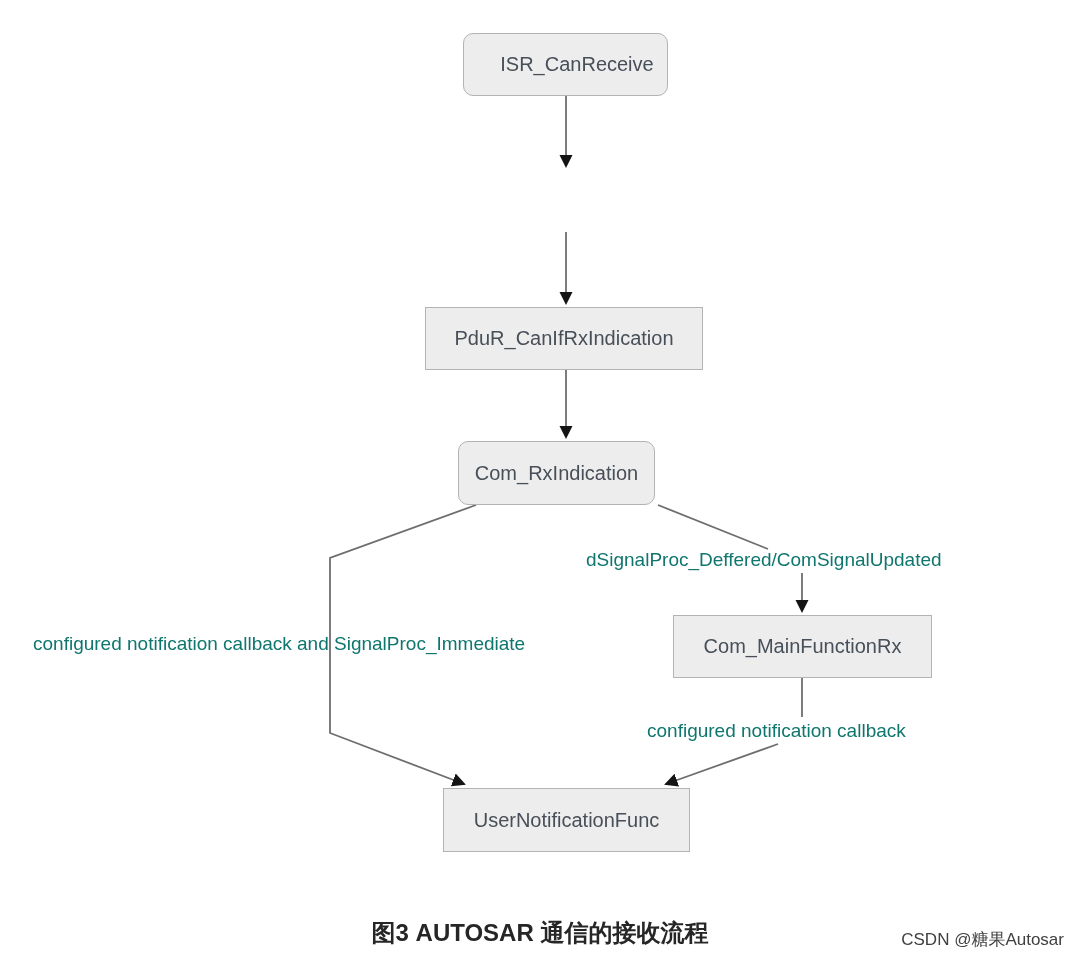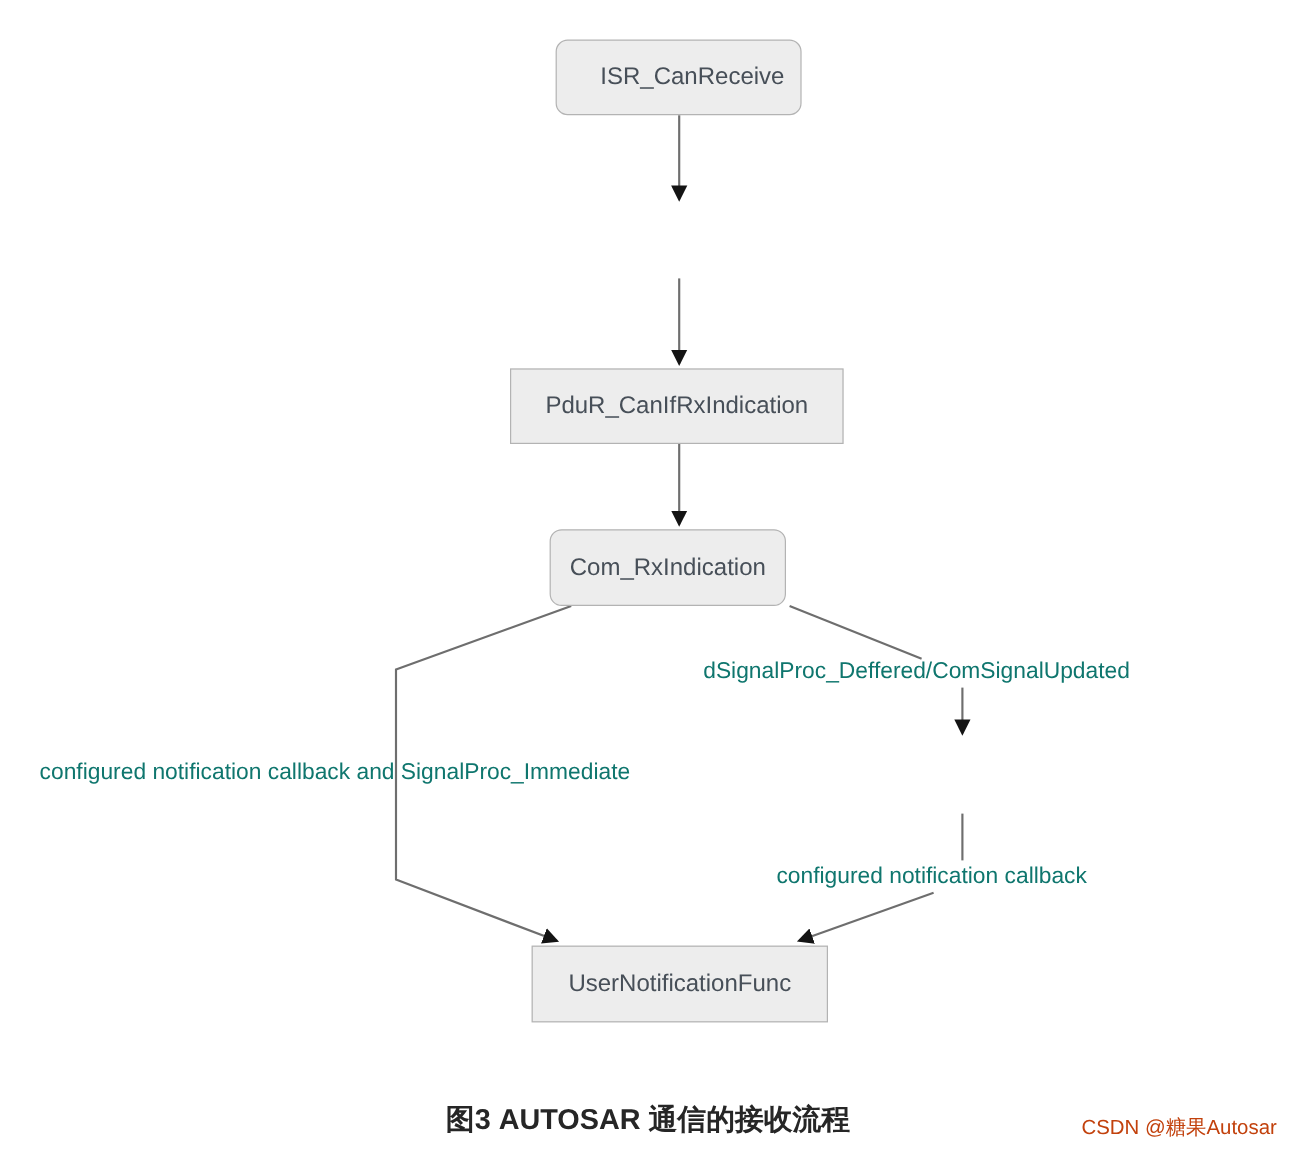--- a/index.html
+++ b/index.html
@@ -58,21 +58,21 @@
     font-size: 24px;
     font-weight: bold;
     color: #262626;
   }
   .watermark {
     position: absolute;
     z-index: 3;
     right: 16px;
     top: 928px;
     font-size: 17px;
-    color: #c2410c;
+    color: #404040;
   }
 </style>
 </head>
 <body>
 
 <div id="canvas">
 
   <svg id="connectors" viewBox="0 0 1080 960" xmlns="http://www.w3.org/2000/svg">
     <defs>
       <marker id="arrow" viewBox="0 0 10 10" refX="8.5" refY="5" markerWidth="7.5" markerHeight="9" orient="auto-start-reverse">
@@ -99,20 +99,21 @@
     </g>
   </svg>
 
   <div class="node rounded" id="n-isr">ISR_CanReceive</div>
 
 
   <div class="node" id="n-pdur">PduR_CanIfRxIndication</div>
 
   <div class="node rounded" id="n-comrx">Com_RxIndication</div>
 
+  <div class="node" id="n-commain">Com_MainFunctionRx</div>
 
   <div class="node" id="n-user">UserNotificationFunc</div>
 
   <div class="edge-label" id="lbl-deferred">dSignalProc_Deffered/ComSignalUpdated</div>
 
   <div class="edge-label" id="lbl-immediate">configured notification callback and SignalProc_Immediate</div>
 
   <div class="edge-label" id="lbl-callback">configured notification callback</div>
 
   <div class="caption">图3 AUTOSAR 通信的接收流程</div>

